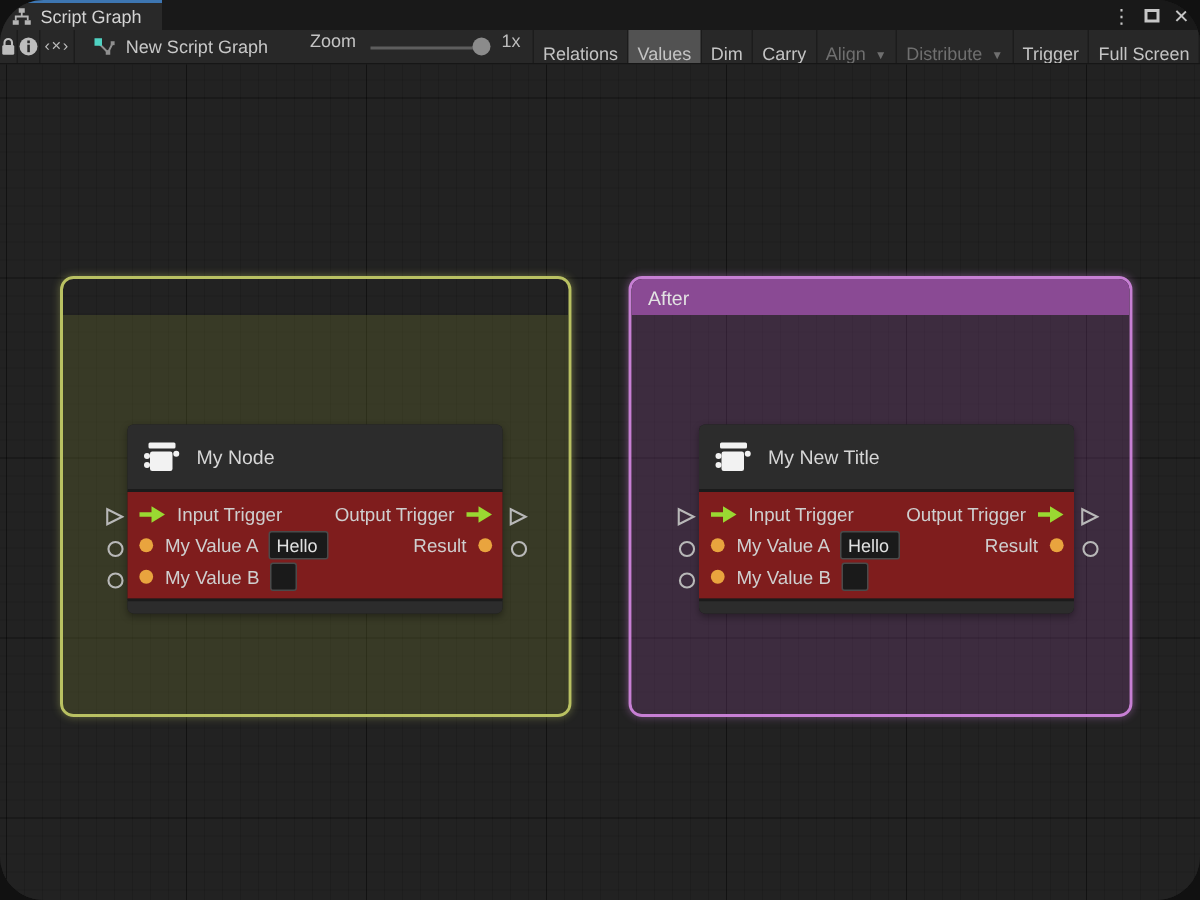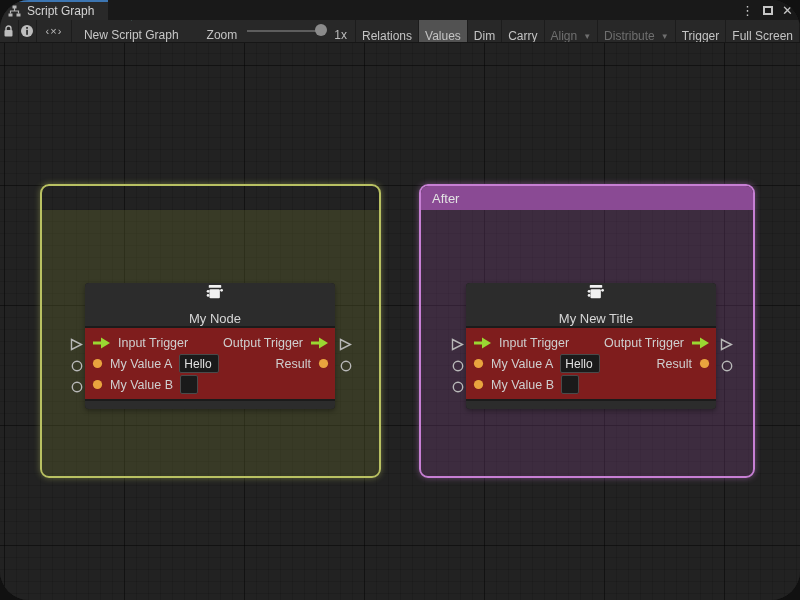--- a/index.html
+++ b/index.html
@@ -22,22 +22,22 @@
   .toolbar { display:flex; align-items:stretch; height:23px; background:#282828;
              border-bottom:1px solid #161616; overflow:hidden; white-space:nowrap; }
   .tbtn { display:flex; align-items:center; justify-content:center; color:#c4c4c4; font-size:12px;
           padding:16px 6px; border-right:1px solid #1c1c1c; cursor:default; }
   .tbtn.icon-btn { width:30px; padding:0; }
   .tbtn.icon-btn.wide { width:57px; }
   .tbtn.active { background:#525252; }
   .tbtn.disabled { color:#6f6f6f; }
   .tbtn .dd { font-size:8px; margin-left:6px; color:#6f6f6f; }
   .code-glyph { font-size:11px; letter-spacing:1px; color:#bdbdbd; }
-  .newgraph { display:flex; align-items:center; gap:7px; padding:0 10px 0 12px; color:#c8c8c8; font-size:12px;flex-direction:column; }
-  .zoomwrap { display:flex; align-items:flex-end; padding-right:8px; border-right:1px solid #1c1c1c; }
+  .newgraph { display:flex; align-items:center; gap:7px; padding:0 10px 0 12px; color:#c8c8c8; font-size:12px; }
+  .zoomwrap { display:flex; align-items:flex-start; padding-right:8px; border-right:1px solid #1c1c1c; }
   .zoomlabel { color:#c4c4c4; font-size:12px; margin:0 10px 0 18px; }
   .slider { position:relative; width:78px; height:23px; }
   .slider .track { position:absolute; left:0; right:0; top:11px; height:2px; background:#5e5e5e; }
   .slider .knob { position:absolute; right:-2px; top:5px; width:12px; height:12px; border-radius:50%; background:#8b8b8b; }
   .zoomval { color:#bdbdbd; font-size:12px; margin-left:9px; }
 
   
   .canvas { position:relative; width:800px; height:557px; background-color:#222222;
     background-image:
       linear-gradient(to right, rgba(0,0,0,0.40) 1px, transparent 1px),
@@ -57,21 +57,21 @@
                   color:#e2e2e2; font-size:13px; }
   .group-body { position:absolute; left:0; right:0; top:24px; bottom:0; }
   .group.before .group-body { background:rgba(110,115,50,0.30); }
   .group.after  .group-body { background:rgba(150,80,160,0.24); }
 
   
   .node { position:absolute; top:240px; width:250px; border-radius:4px; background:#1b1b1b;
           box-shadow:0 2px 5px rgba(0,0,0,0.35); }
   .node-header { height:45px; background:#2c2c2c; border-radius:4px 4px 0 0;
                  display:flex; align-items:center; gap:10px; padding-left:10px;
-                 border-bottom:2px solid #1b1b1b;flex-direction:column; }
+                 border-bottom:2px solid #1b1b1b; }
   .node-title { color:#d6d6d6; font-size:13px; }
   .node-body { background:#7f1d1d; padding:4px 0; }
   .prow { height:21px; display:flex; align-items:center; justify-content:space-between; padding:0 6px 0 7px; }
   .pside { display:flex; align-items:center; gap:7px; }
   .plabel { color:#cfcfcf; font-size:12.5px; }
   .fld { background:#1a1a1a; border:1px solid #4a4a4a; border-radius:2px; height:19px;
          color:#e0e0e0; font-size:12px; font-family:inherit; padding:0 4px; }
   .fld.w-txt { width:40px; }
   .fld.w-sm  { width:18px; }
   .node-footer { height:10px; background:#2c2c2c; border-top:2px solid #1b1b1b; border-radius:0 0 4px 4px; }

